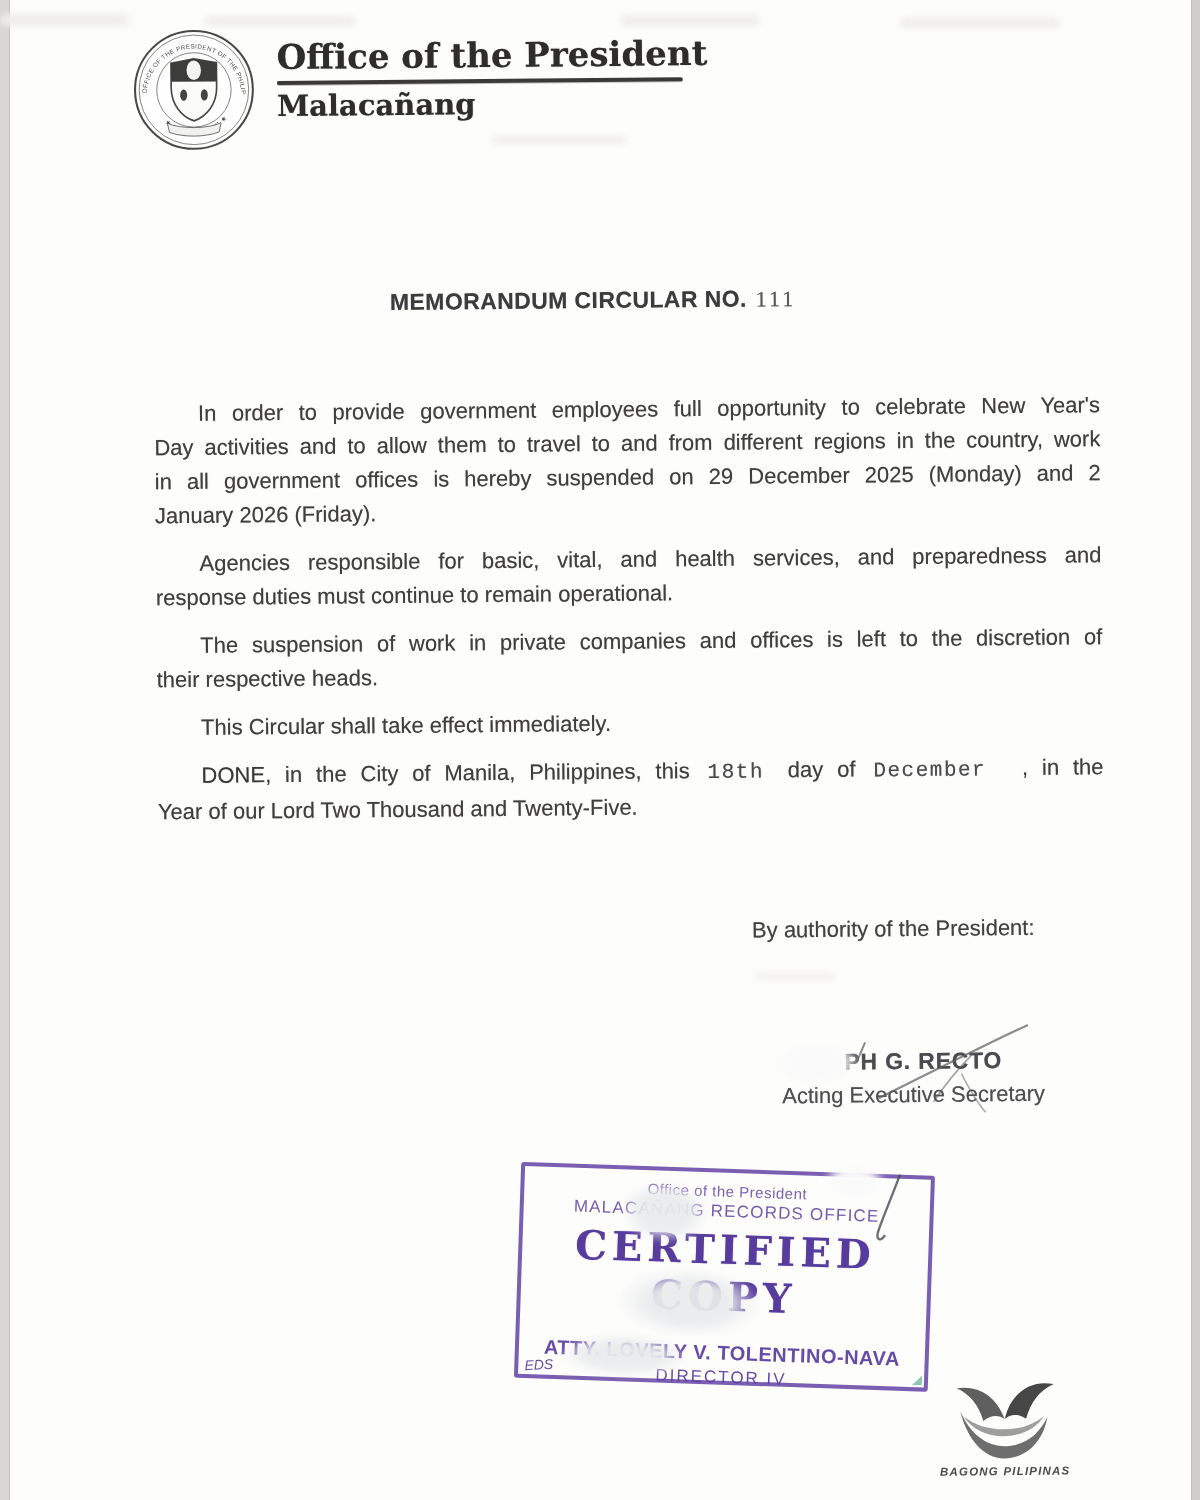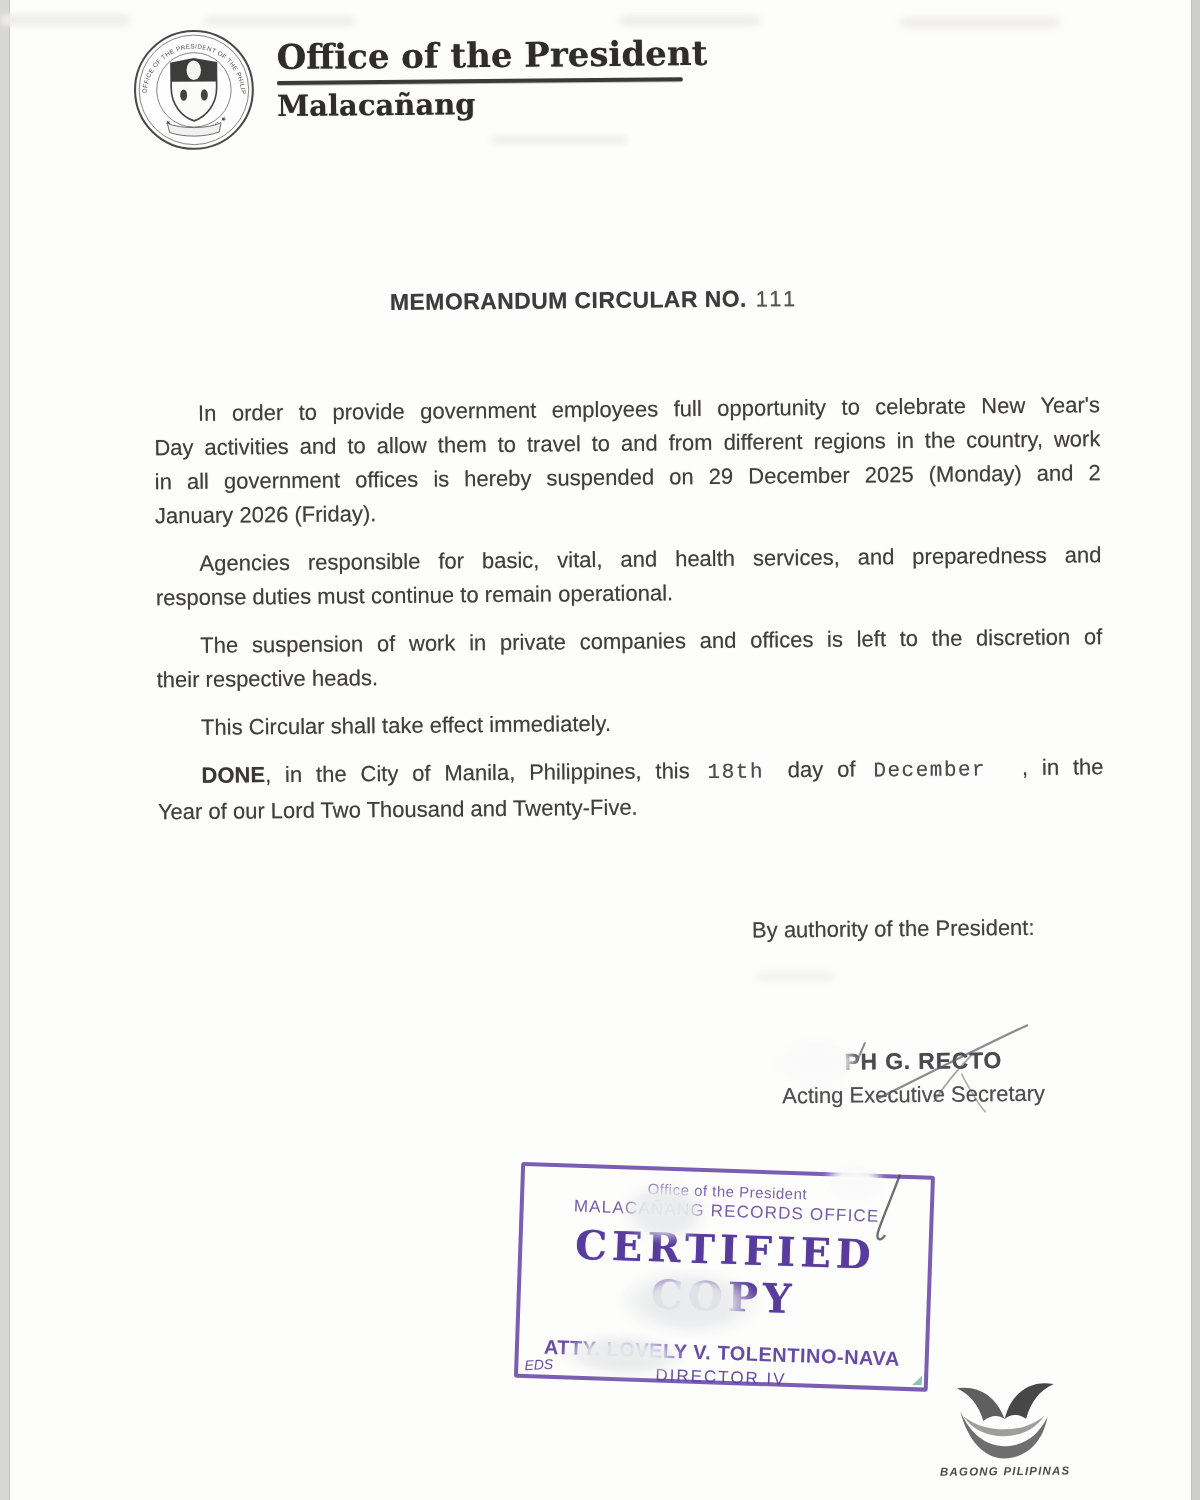--- a/index.html
+++ b/index.html
@@ -19,32 +19,32 @@
   .masthead{position:absolute;left:283px;top:34px;}
   .office-title{font-family:"DejaVu Serif",serif;font-weight:bold;font-size:34px;color:#2e2d2b;
                 letter-spacing:0px;text-shadow:0 0 1px rgba(40,40,40,0.6);}
   .head-rule{width:406px;height:4px;background:#3b3a38;margin-top:4px;border-radius:2px;box-shadow:0 1px 0 rgba(60,60,60,.3);}
   .malacanang{font-family:"DejaVu Serif",serif;font-weight:bold;font-size:29px;color:#2e2d2b;
               margin-top:4px;text-shadow:0 0 1px rgba(40,40,40,0.6);}
 
   
   .memo-title{position:absolute;left:394px;top:287px;font-size:23px;font-weight:bold;color:#3c3c3e;
               letter-spacing:0.4px;white-space:nowrap;}
-  .memo-no{font-family:Liberation Sans, sans-serif;font-weight:normal;
+  .memo-no{font-family:Liberation Serif, serif;font-weight:normal;
            font-size:22px;color:#55555a;letter-spacing:3px;margin-left:9px;}
 
   
   .body-text{position:absolute;left:157px;top:393px;width:946px;font-size:22px;line-height:34px;color:#403f3e;}
   .body-text p{margin:0 0 14px 0;}
   .jline{display:block;text-align:justify;text-align-last:justify;}
   .lline{display:block;text-align:left;text-align-last:left;}
   .indent{text-indent:44px;}
   .mono{font-family:"Liberation Mono","DejaVu Sans Mono",monospace;font-size:21px;color:#4c4b4e;letter-spacing:1.5px;}
   .done-bold{font-weight:bold;color:#39383七?;} 
-  .done-bold{font-weight:bold;color:#393837;}
+  .done-bold{font-weight:normal;color:#393837;}
   .done-day{margin:8px 10px 0 4px;}
   .done-month{margin:0 22px 0 4px;}
 
   .authority{position:absolute;left:750px;top:919px;font-size:22px;color:#434242;}
 
   
   .sig-name{position:absolute;left:720px;top:1051px;width:400px;text-align:center;font-weight:bold;
             font-size:23px;letter-spacing:0.8px;color:#4b4b4f;}
   .sig-title{position:absolute;left:700px;top:1085px;width:420px;text-align:center;font-size:22px;color:#4f4f52;}
   .sig-strokes{position:absolute;left:780px;top:1015px;}

